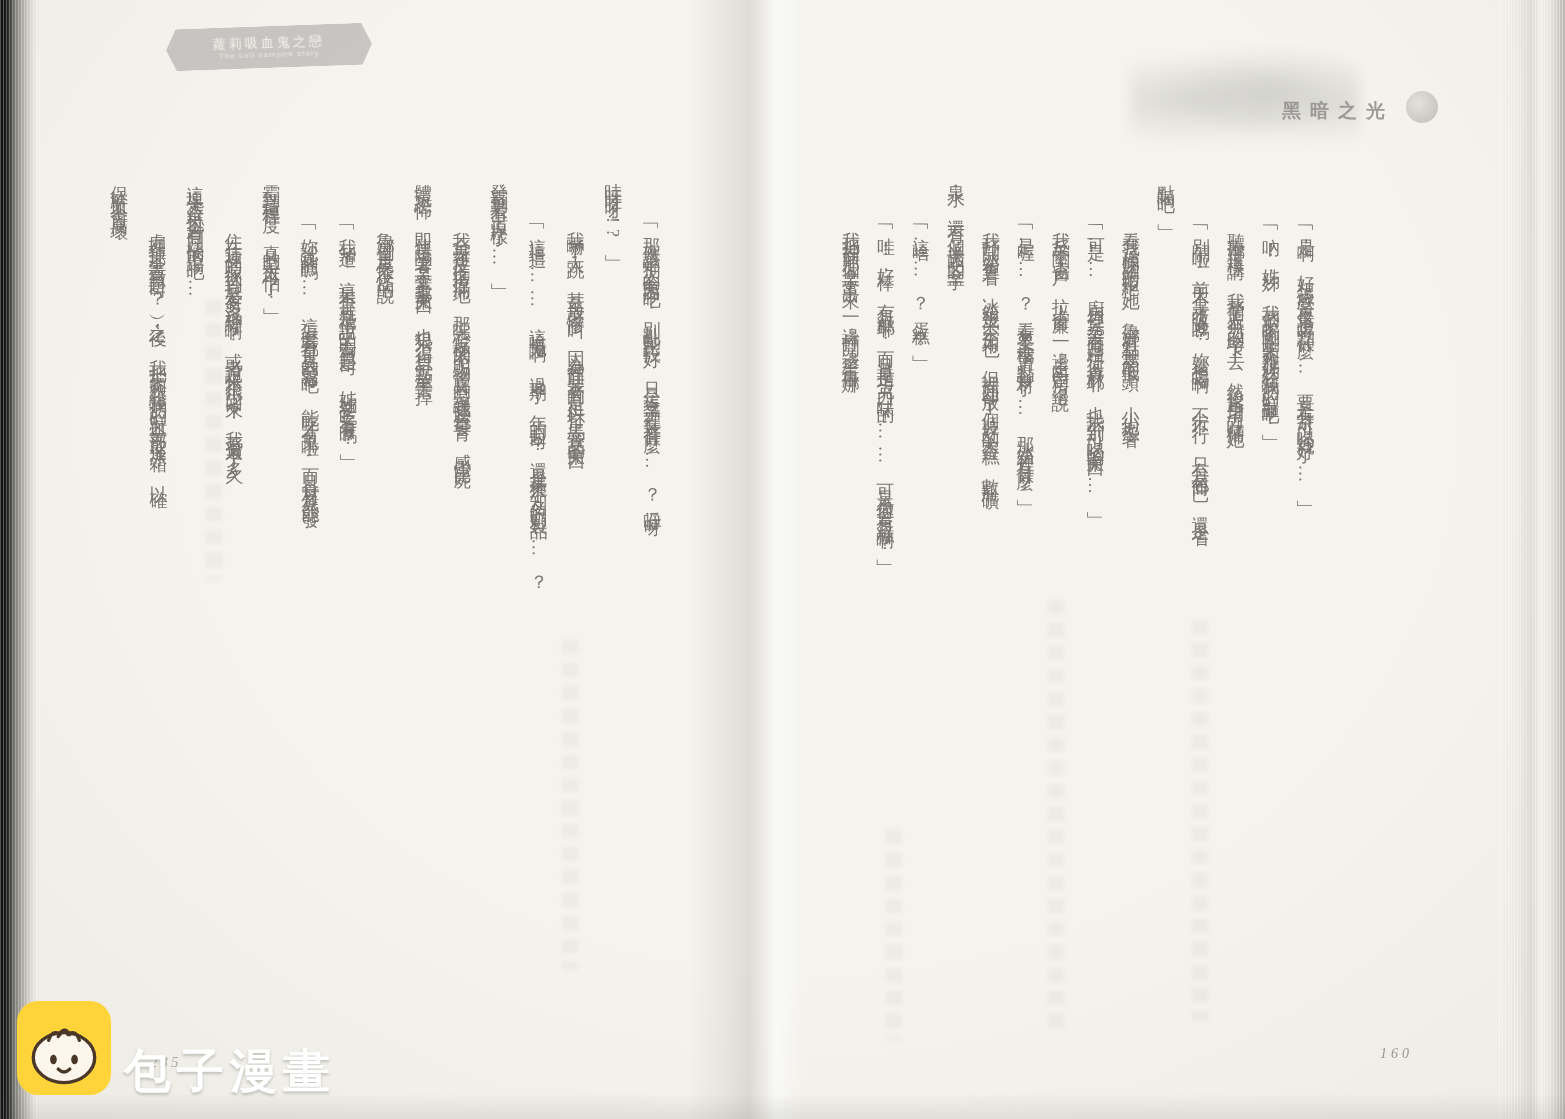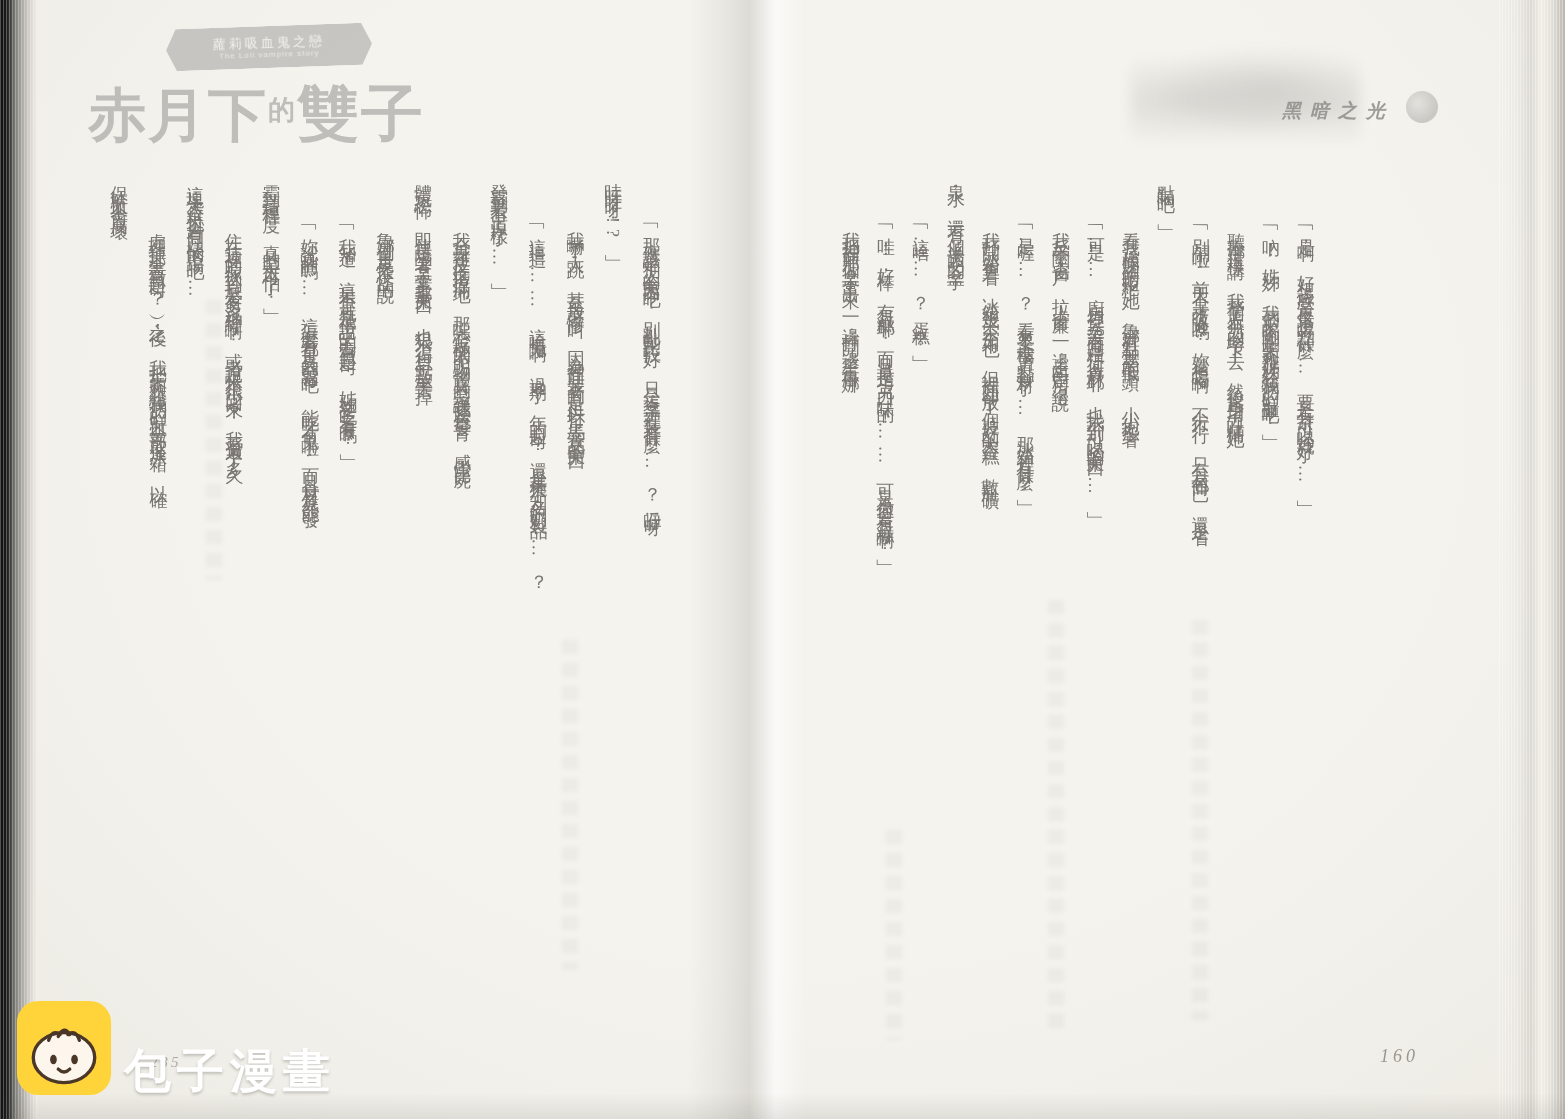--- a/index.html
+++ b/index.html
@@ -32,36 +32,36 @@
     filter:blur(.3px);white-space:nowrap;letter-spacing:2px;}
   .book-title .p1{font-size:58px;}
   .book-title .p2{font-size:27px;vertical-align:16px;}
   .book-title .p3{font-size:62px;}
   
   .header-ghost{position:absolute;left:1130px;top:48px;width:230px;height:95px;opacity:.32;filter:blur(7px);
     background:radial-gradient(ellipse at 25% 55%,rgba(95,95,92,.55),rgba(0,0,0,0) 62%),
                radial-gradient(ellipse at 62% 42%,rgba(95,95,92,.5),rgba(0,0,0,0) 58%),
                radial-gradient(ellipse at 88% 60%,rgba(95,95,92,.4),rgba(0,0,0,0) 55%);}
   .chapter{position:absolute;left:1282px;top:98px;font-size:19px;letter-spacing:9px;
-    color:#8f8e8a;font-weight:600;opacity:.85;white-space:nowrap;font-style:italic;}
+    color:#8f8e8a;font-weight:600;opacity:.85;white-space:nowrap;}
   .chapter-orn{position:absolute;left:1406px;top:91px;width:32px;height:32px;border-radius:50%;
     background:radial-gradient(circle at 38% 38%,#d6d5d1,#a7a6a2 70%,#b9b8b4);opacity:.55;filter:blur(.5px);}
   
   .vtext{position:absolute;writing-mode:vertical-rl;color:#787672;
     font-size:18px;letter-spacing:6px;}
   .vtext p{margin:0;white-space:nowrap;}
   .vtext p.indent{padding-top:48px;}
   .rtext{top:170px;height:892px;left:805px;width:517px;line-height:35px;transform:rotate(.15deg);}
   .ltext{top:170px;height:892px;left:97px;width:575px;line-height:38px;transform:rotate(-.25deg);}
   
   .ghost{position:absolute;width:16px;filter:blur(2px);opacity:.5;
     background:repeating-linear-gradient(180deg,rgba(118,116,110,.13) 0 14px,rgba(0,0,0,0) 14px 23px);}
   
   .pagenum{position:absolute;font-style:italic;font-family:"Liberation Serif",serif;}
-  .pn-right{left:1380px;top:1046px;font-size:18px;letter-spacing:4px;color:#98968f;}
+  .pn-right{left:1380px;top:1046px;font-size:14px;letter-spacing:4px;color:#98968f;}
   .pn-left{left:150px;top:1054px;font-size:15px;letter-spacing:3px;color:#aeaca4;}
   
   .wm{position:absolute;left:16px;top:1000px;display:flex;align-items:flex-end;z-index:5;}
   .wm-icon{width:96px;height:96px;flex:0 0 auto;}
   .wm-texts{margin-left:12px;font-family:"Liberation Sans","DejaVu Sans",sans-serif;}
   .wm-name{font-size:47px;font-weight:700;color:#ffffff;letter-spacing:6px;line-height:50px;
     text-shadow:0 2px 3px rgba(70,68,60,.28);}
   .wm-domain{font-size:33px;color:#d4d3cf;letter-spacing:1px;line-height:38px;
     text-shadow:0 1px 2px rgba(70,68,60,.12);}
 </style>
@@ -79,21 +79,20 @@
   <div class="ghost" style="left:1048px;top:600px;height:430px;"></div>
   <div class="ghost" style="left:886px;top:830px;height:210px;"></div>
   <div class="ghost" style="left:562px;top:640px;height:330px;"></div>
   <div class="ghost" style="left:206px;top:300px;height:280px;"></div>
 
   <div class="logo">
     <div class="ribbon">
       <div class="zh">蘿莉吸血鬼之戀</div>
       <div class="en">The Loli vampire story</div>
     </div>
-    <div class="book-title"><span class="p1">赤月下</span><span class="p2">的</span><span class="p3">雙子</span></div>
   </div>
 
   <div class="header-ghost"></div>
   <div class="chapter">黑暗之光</div>
   <div class="chapter-orn"></div>
 
   <div class="vtext rtext">
       <p class="indent">「是啊，好想邊欣賞夜景邊喝點什麼……要是有茶可以喝就好了……」</p>
       <p class="indent">「吶！姊姊，我們來喝剛剛茱莉雅姊姊給我們的鮮血吧？」</p>
       <p class="indent">聽魯娜這樣講，我整個人無力的垮了下去，然後起身用力吐槽她：</p>

